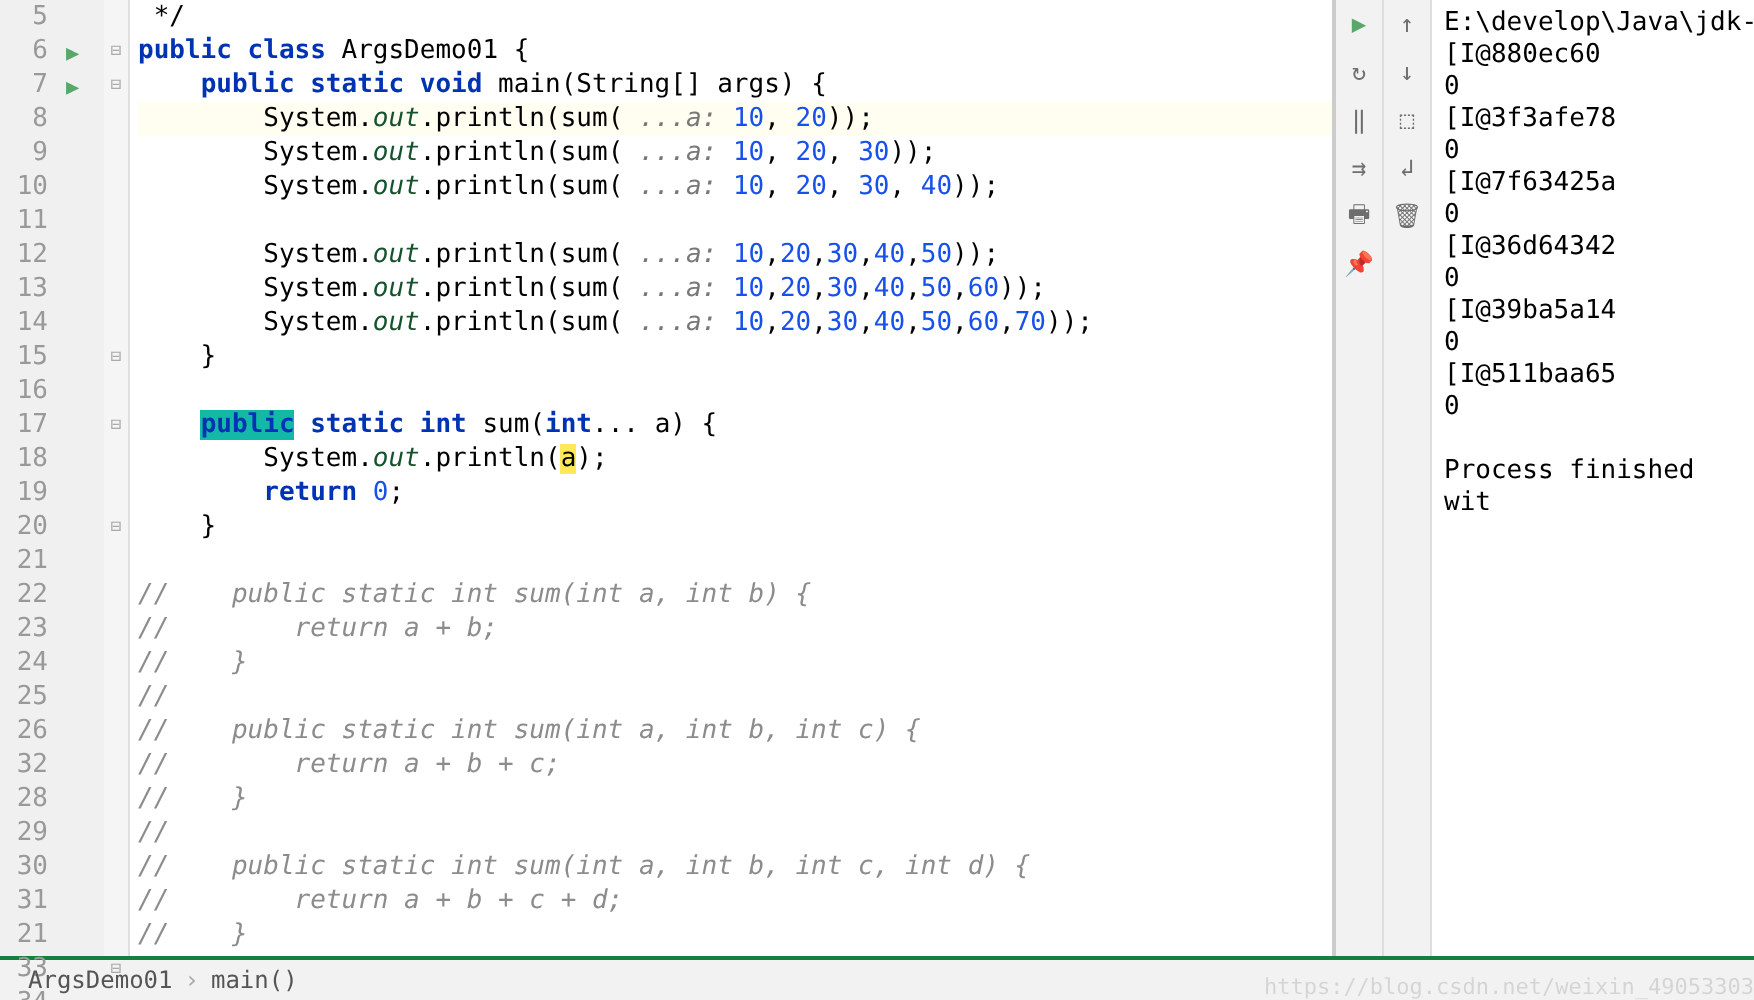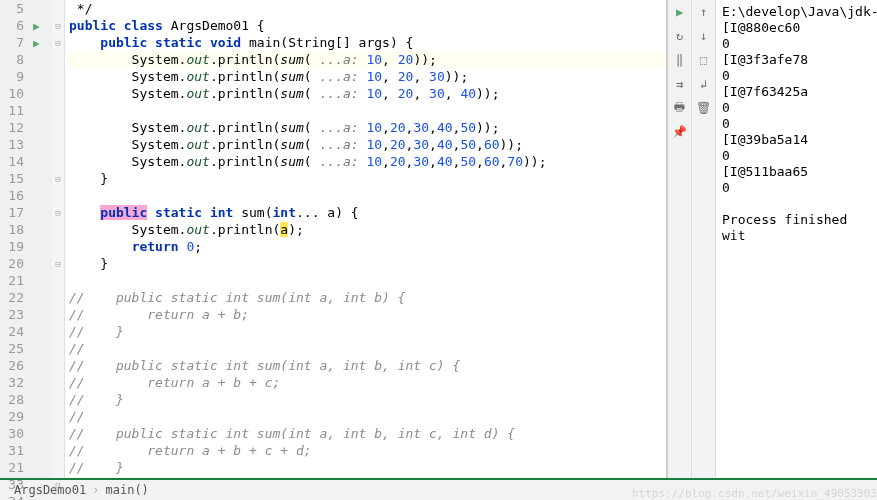--- a/index.html
+++ b/index.html
@@ -10,25 +10,25 @@
 .lines { width:30px; text-align:right; padding-right:6px; color:#999; }
 .marks { width:22px; position:relative; }
 .mark-run { color:#59a869; font-size:11px; position:absolute; left:3px; }
 .fold { width:12px; background:#f5f5f5; }
 .fold-item { color:#aaa; font-size:9px; height:17px; display:flex; align-items:center; justify-content:center; }
 .code { flex:1; padding-left:4px; overflow:hidden; white-space:pre; }
 .row { height:17px; line-height:17px; }
 .row.hl { background:#fffef0; }
 .kw { color:#0033b3; font-weight:bold; }
 .field { color:#14532d; font-style:italic; }
-.method-i { font-style:italic; }
+.method-i { }
 .num { color:#1750eb; }
 .str-lbl { color:#787878; font-style:italic; }
 .cmt { color:#8c8c8c; font-style:italic; }
-.hl-box { background:#f9a8d4; }
+.hl-box { background:#14b8a6; }
 .hl-y { background:#ffe959; }
 .right { width:210px; display:flex; border-left:1px solid #ccc; }
 .tool-col { width:24px; background:#f2f2f2; border-right:1px solid #ddd; }
 .tool-btn { height:24px; display:flex; align-items:center; justify-content:center; color:#6e6e6e; font-size:12px; cursor:pointer; }
 .console { flex:1; padding:4px 6px; background:#fff; overflow:hidden; }
 .console .row { height:16px; line-height:16px; }
 .status { height:22px; background:#f2f2f2; border-top:2px solid #15803d; display:flex; align-items:center; padding-left:14px; font-size:12px; color:#555; }
 .crumb-sep { color:#aaa; margin:0 6px; }
 .watermark { position:absolute; right:0; bottom:0; font-size:11px; color:rgba(0,0,0,.12); }
 .green-run { color:#59a869; }
@@ -161,20 +161,21 @@
     </div>
     <div class="console">
       <div class="row">E:\develop\Java\jdk-</div>
       <div id="console-lines">
           <div class="row">[I@880ec60</div>
           <div class="row">0</div>
           <div class="row">[I@3f3afe78</div>
           <div class="row">0</div>
           <div class="row">[I@7f63425a</div>
           <div class="row">0</div>
+          <div class="row">[I@36d64342</div>
           <div class="row">0</div>
           <div class="row">[I@39ba5a14</div>
           <div class="row">0</div>
           <div class="row">[I@511baa65</div>
           <div class="row">0</div>
           <div class="row"></div>
           <div class="row">Process finished wit</div>
         </div>
     </div>
   </div>

